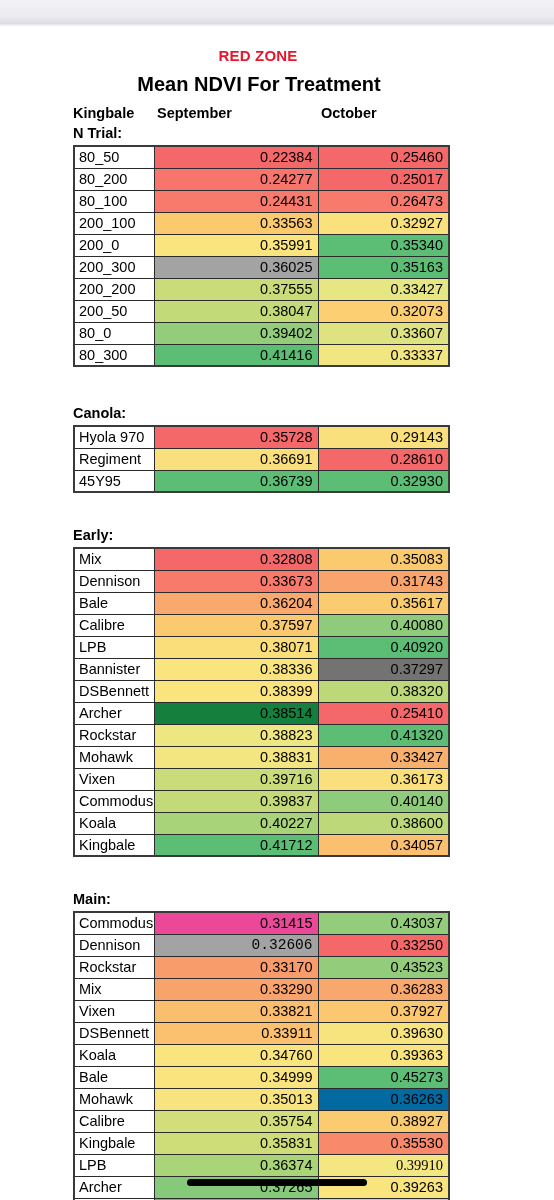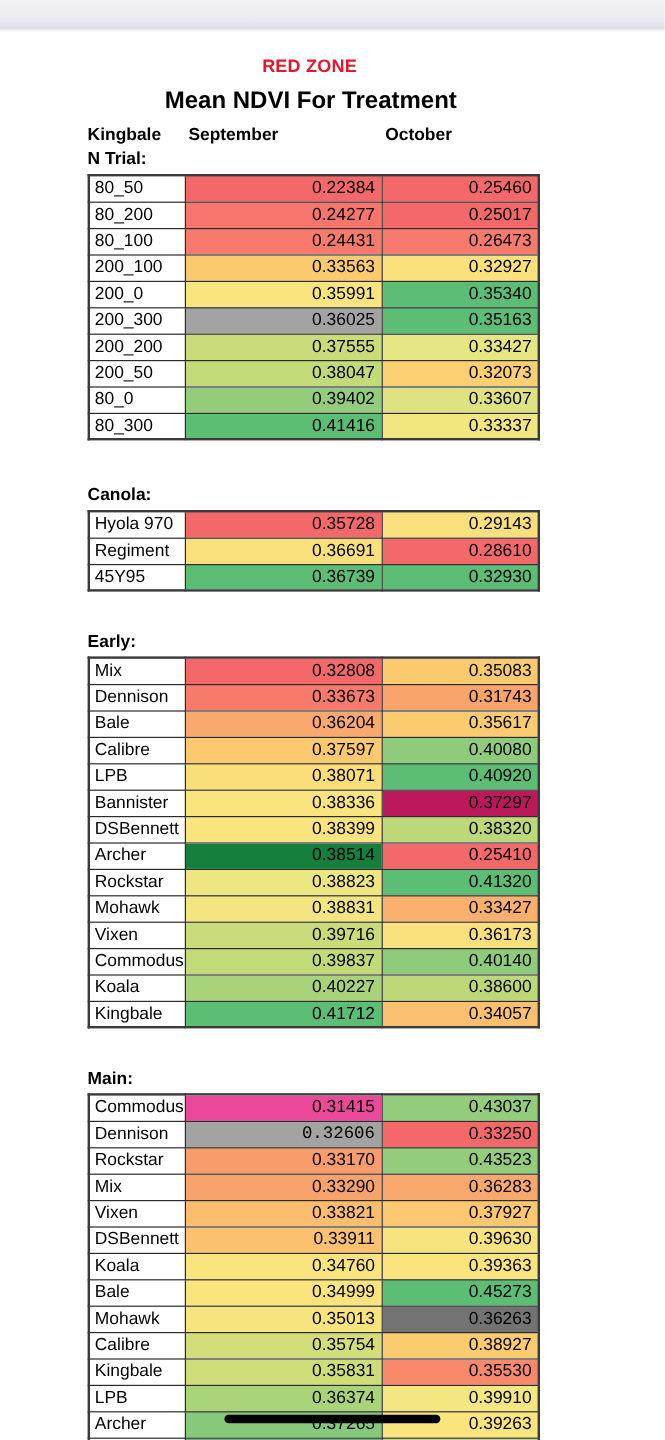--- a/index.html
+++ b/index.html
@@ -255,21 +255,21 @@
               <td class="v-oct" style="background: rgb(142, 203, 123);">0.40080</td>
             </tr>
             <tr>
               <td class="lbl">LPB</td>
               <td class="v-sep" style="background: rgb(250, 222, 122);">0.38071</td>
               <td class="v-oct" style="background: rgb(92, 189, 117);">0.40920</td>
             </tr>
             <tr>
               <td class="lbl">Bannister</td>
               <td class="v-sep" style="background: rgb(250, 228, 126);">0.38336</td>
-              <td class="v-oct" style="background: #be185d;">0.37297</td>
+              <td class="v-oct" style="background: #737373;">0.37297</td>
             </tr>
             <tr>
               <td class="lbl">DSBennett</td>
               <td class="v-sep" style="background: rgb(250, 228, 126);">0.38399</td>
               <td class="v-oct" style="background: rgb(189, 216, 120);">0.38320</td>
             </tr>
             <tr>
               <td class="lbl">Archer</td>
               <td class="v-sep" style="background: #15803d; margin-left: 39px;">0.38514</td>
               <td class="v-oct" style="background: rgb(244, 104, 106);">0.25410</td>
@@ -346,36 +346,36 @@
               <td class="v-oct" style="background: rgb(250, 228, 126);">0.39363</td>
             </tr>
             <tr>
               <td class="lbl">Bale</td>
               <td class="v-sep" style="background: rgb(250, 228, 126);">0.34999</td>
               <td class="v-oct" style="background: rgb(92, 189, 117);">0.45273</td>
             </tr>
             <tr>
               <td class="lbl">Mohawk</td>
               <td class="v-sep" style="background: rgb(247, 228, 127);">0.35013</td>
-              <td class="v-oct" style="background: #737373; padding-left: 28px;">0.36263</td>
+              <td class="v-oct" style="background: #0369a1; padding-left: 28px;">0.36263</td>
             </tr>
             <tr>
               <td class="lbl">Calibre</td>
               <td class="v-sep" style="background: rgb(211, 222, 122);">0.35754</td>
               <td class="v-oct" style="background: rgb(251, 203, 112);">0.38927</td>
             </tr>
             <tr>
               <td class="lbl">Kingbale</td>
               <td class="v-sep" style="background: rgb(207, 221, 121);">0.35831</td>
               <td class="v-oct" style="background: rgb(248, 137, 107);">0.35530</td>
             </tr>
             <tr>
               <td class="lbl">LPB</td>
               <td class="v-sep" style="background: rgb(170, 212, 120);">0.36374</td>
-              <td class="v-oct" style="background: rgb(244, 230, 128);">0.39910</td>
+              <td class="v-oct" style="background: rgb(244, 230, 128); font-family: Liberation Serif, serif;">0.39910</td>
             </tr>
             <tr>
               <td class="lbl">Archer</td>
               <td class="v-sep" style="background: rgb(135, 201, 123);">0.37265</td>
               <td class="v-oct" style="background: rgb(250, 228, 126);">0.39263</td>
             </tr>
             <tr>
               <td class="lbl">Bannister</td>
               <td class="v-sep" style="background: rgb(92, 189, 117);">0.37835</td>
               <td class="v-oct" style="background: rgb(195, 218, 120);">0.41373</td>

